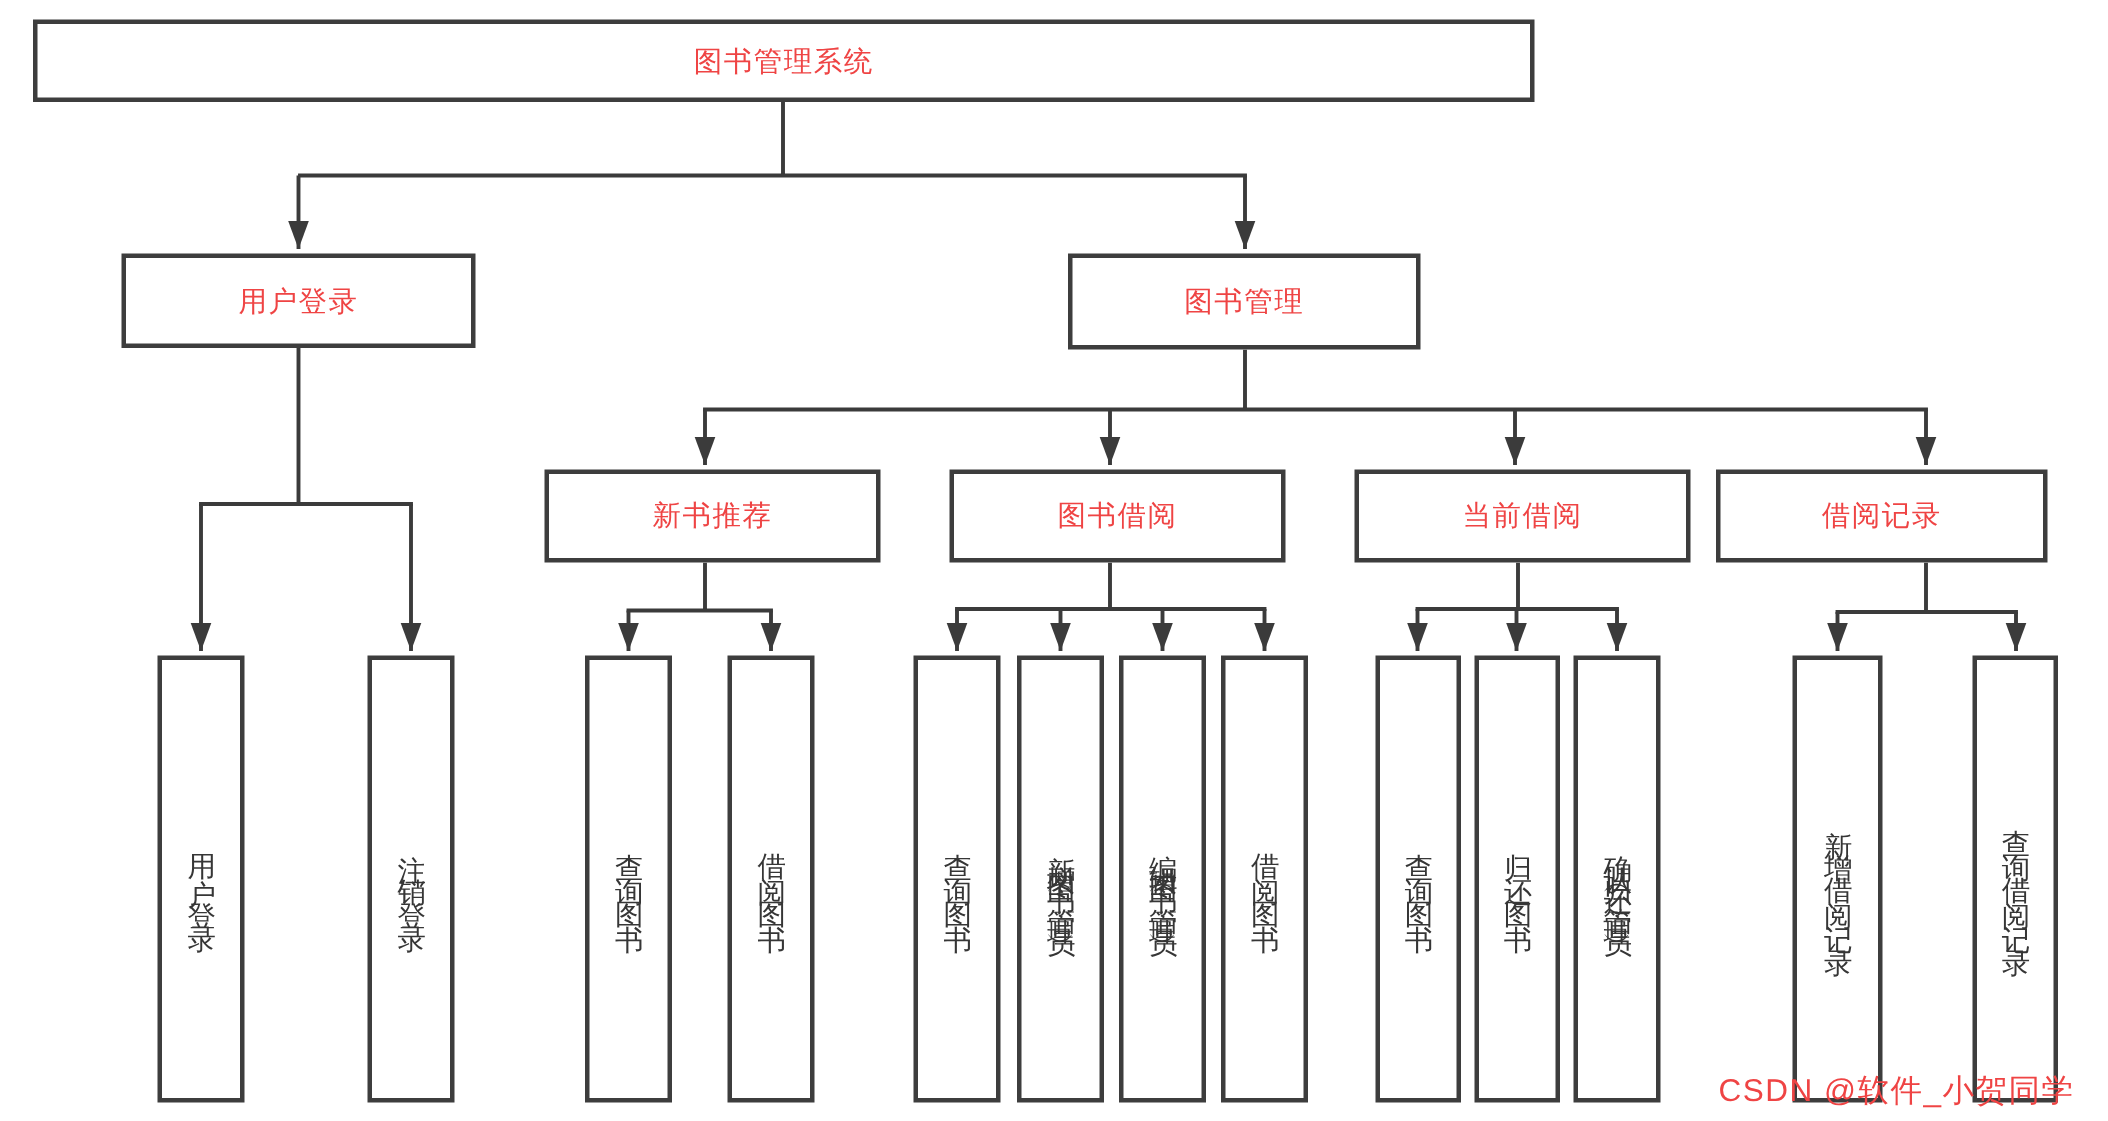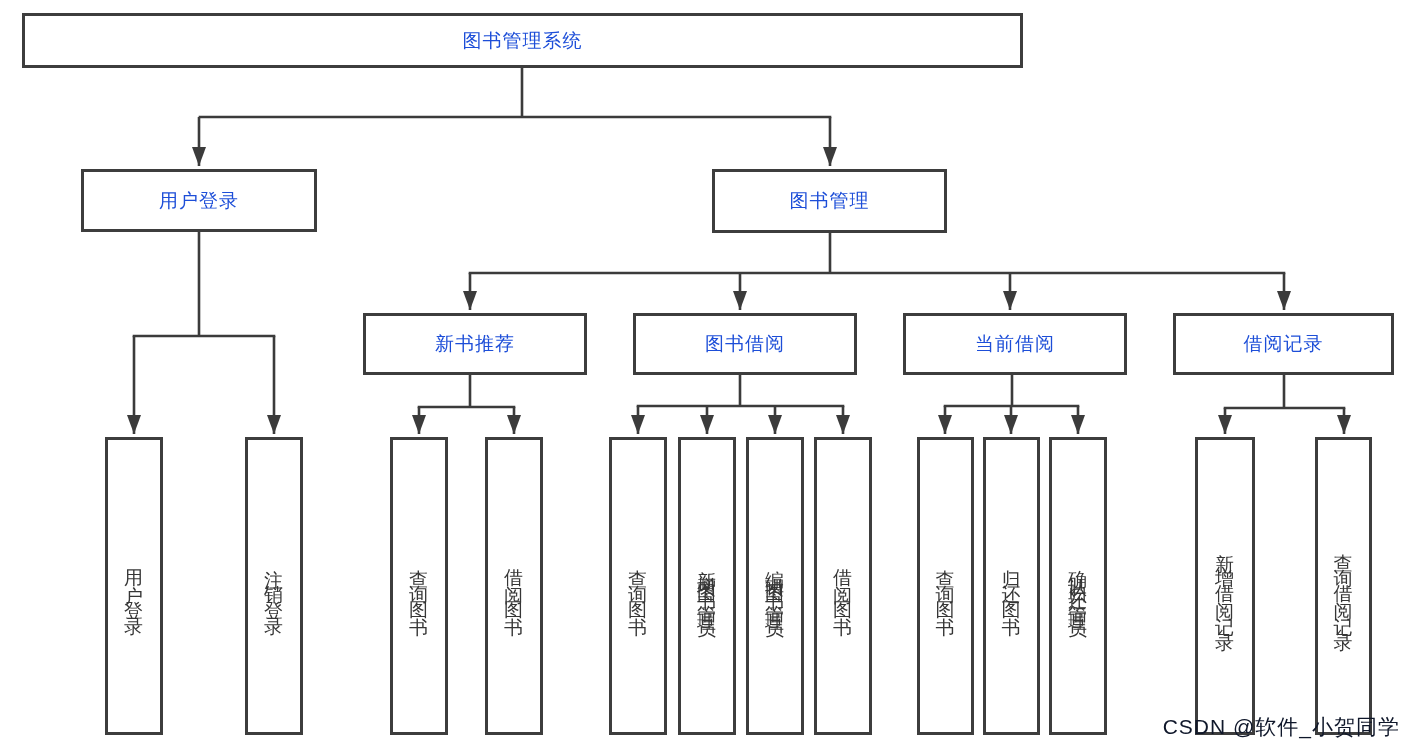--- a/index.html
+++ b/index.html
@@ -16,31 +16,31 @@
     position:absolute;
     box-sizing:border-box;
     background:#ffffff;
     border:3px solid #3d3d3d;
     display:flex;align-items:center;justify-content:center;
     z-index:1;
   }
   .node .lbl{
     font-size:19px;
     letter-spacing:1px;
-    color:#1d4ed8;
+    color:#ef4444;
     white-space:nowrap;
   }
   
   .b-root{left:22px;top:13px;width:1001px;height:55px;}
   .b-login{left:81px;top:169px;width:236px;height:63px;}
   .b-mgmt{left:712px;top:169px;width:235px;height:64px;}
   .b-l3-0{left:363px;top:313px;width:224px;height:62px;}
   .b-l3-1{left:633px;top:313px;width:224px;height:62px;}
   .b-l3-2{left:903px;top:313px;width:224px;height:62px;}
-  .b-l3-3{left:1173px;top:313px;width:221px;height:62px;justify-content:center;}
+  .b-l3-3{left:1144px;top:313px;width:221px;height:62px;justify-content:center;}
   
   .leaf{top:437px;height:298px;width:58px;}
   .leaf .leaf-label{
     writing-mode:vertical-rl;
     text-orientation:mixed;
     font-size:19px;
     line-height:1;
     letter-spacing:16px;
     color:#363636;
   }
@@ -54,24 +54,24 @@
   .lf-6{left:746px;}
   .lf-7{left:814px;}
   .lf-8{left:917px;width:57px;}
   .lf-9{left:983px;width:57px;}
   .lf-10{left:1049px;}
   .lf-11{left:1195px;width:60px;}
   .lf-12{left:1315px;width:57px;}
   
   .watermark{
     position:absolute;
-    right:5px;bottom:6px;
+    right:22px;bottom:6px;
     z-index:2;
     font-size:21px;
-    color:#0f172a;
+    color:#ef4444;
     letter-spacing:1px;
     white-space:nowrap;
   }
 </style>
 </head>
 <body>
 
 <div id="stage">
 
   <svg class="edges" width="1405" height="747" viewBox="0 0 1405 747">

